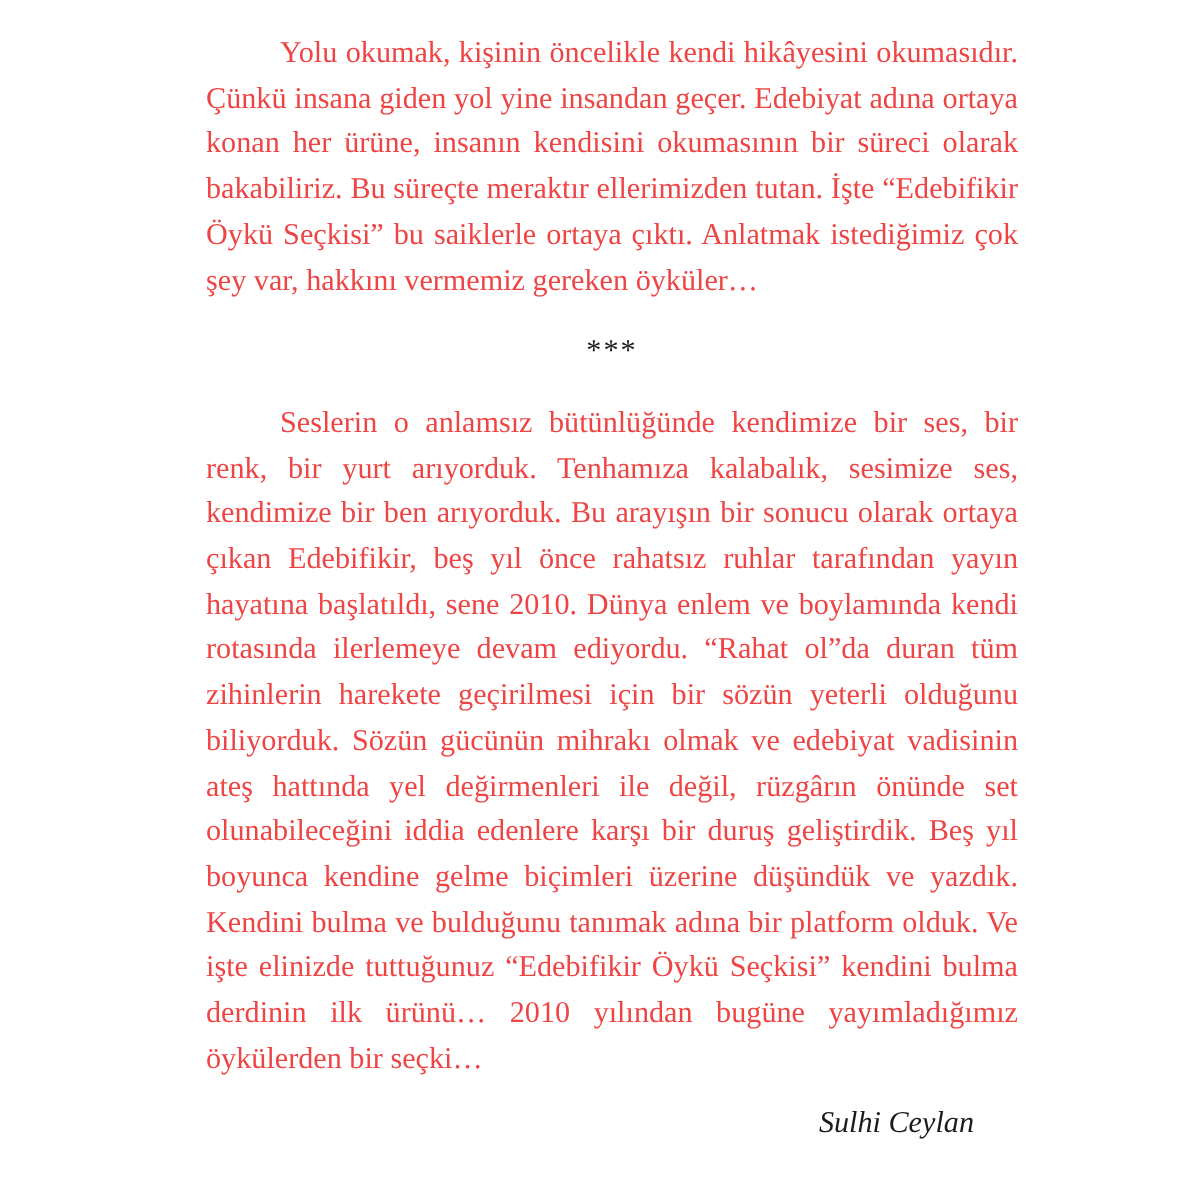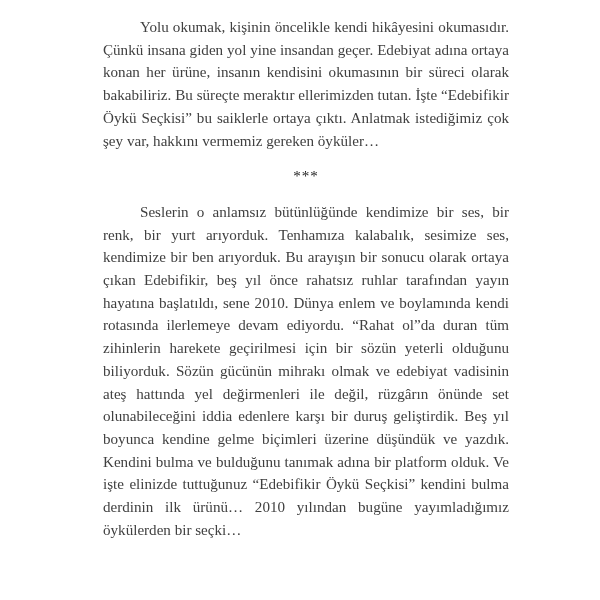--- a/index.html
+++ b/index.html
@@ -28,21 +28,21 @@
     top: 16px;
     width: 406px;
   }
   p.body-par {
     margin: 0;
     text-align: justify;
     text-justify: inter-word;
     font-size: 15.1px;
     line-height: 22.7px;
     text-indent: 37px;
-    color: #404040;
+    color: #ef4444;
     -webkit-font-smoothing: antialiased;
     hyphens: manual;
   }
   .separator {
     margin: 0;
     text-align: center;
     font-size: 15.1px;
     line-height: 22.7px;
     letter-spacing: 1px;
     color: #1b1b1b;
@@ -72,14 +72,17 @@
   <div class="text-block">
 
     <p class="body-par">Yolu okumak, kişinin öncelikle kendi hikâyesini okumasıdır. Çünkü insana giden yol yine insandan geçer. Edebiyat adına ortaya konan her ürüne, insanın kendisini okumasının bir süreci olarak bakabiliriz. Bu süreçte meraktır ellerimizden tutan. İşte “Edebifikir Öykü Seçkisi” bu saiklerle ortaya çıktı. Anlatmak istediğimiz çok şey var, hakkını vermemiz gereken öyküler…</p>
 
     <p class="separator">***</p>
 
     <p class="body-par">Seslerin o anlamsız bütünlüğünde kendimize bir ses, bir renk, bir yurt arıyorduk. Tenhamıza kalabalık, sesimize ses, kendimize bir ben arıyorduk. Bu arayışın bir sonucu olarak ortaya çıkan Edebifikir, beş yıl önce rahatsız ruhlar tarafından yayın hayatına başlatıldı, sene 2010. Dünya enlem ve boylamında kendi rotasında ilerlemeye devam ediyordu. “Rahat ol”da duran tüm zihinlerin harekete geçirilmesi için bir sözün yeterli olduğunu biliyorduk. Sözün gücünün mihrakı olmak ve edebiyat vadisinin ateş hattında yel değirmenleri ile değil, rüzgârın önünde set olunabileceğini iddia edenlere karşı bir duruş geliştirdik. Beş yıl boyunca kendine gelme biçimleri üzerine düşündük ve yazdık. Kendini bulma ve bulduğunu tanımak adına bir platform olduk. Ve işte elinizde tuttuğunuz “Edebifikir Öykü Seçkisi” kendini bulma derdinin ilk ürünü… 2010 yılından bugüne yayımladığımız öykülerden bir seçki…</p>
 
   </div>
 
+  <div class="signature-wrap">
+    <span class="signature">Sulhi Ceylan</span>
+  </div>
 
 </div>
 
 </body></html>

